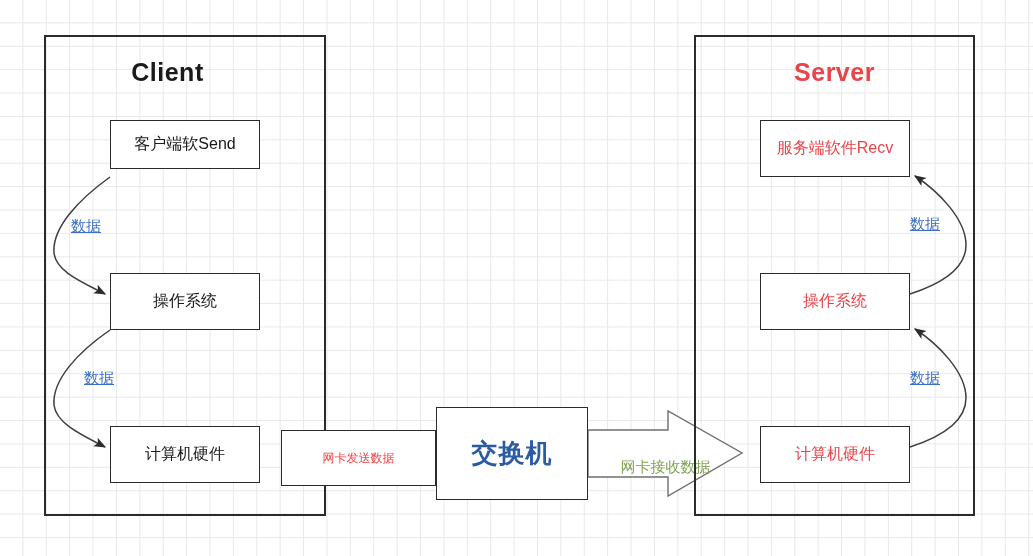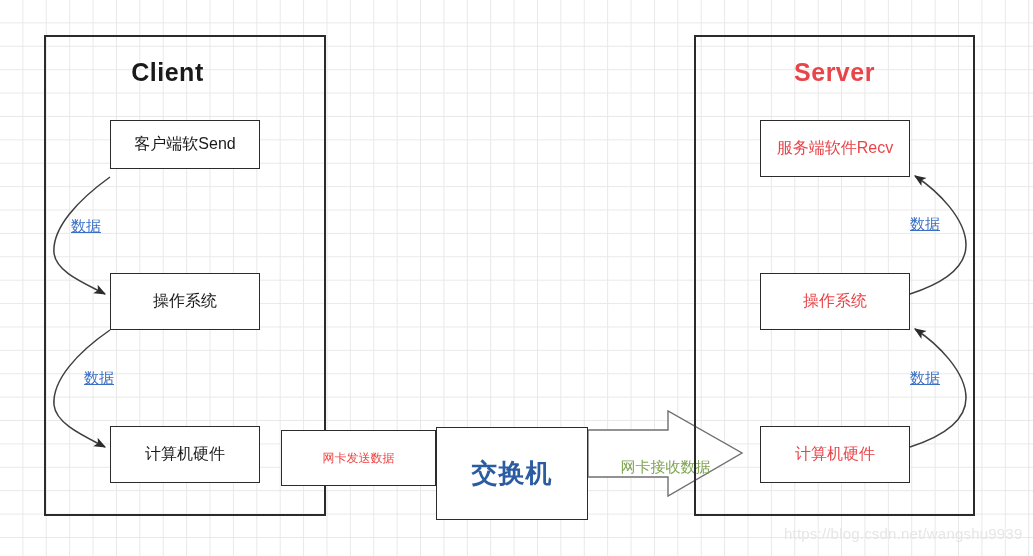--- a/index.html
+++ b/index.html
@@ -105,21 +105,20 @@
     background: #ffffff;
     box-sizing: border-box;
     display: flex;
     align-items: center;
     justify-content: center;
     font-size: 26px;
     font-weight: bold;
     color: #2b5ba1;
     letter-spacing: 1px;
     white-space: nowrap;
-    margin-top: 20px;
   }
   #nic-recv-label {
     position: absolute;
     left: 588px; top: 442px; width: 155px;
     text-align: center;
     font-size: 15px;
     color: #7fa352;
     white-space: nowrap;
     margin-top: 16px;
   }
@@ -172,15 +171,14 @@
   <div class="container-box" id="server-container"></div>
   <div class="title" id="server-title">Server</div>
 
   <div class="node-box server-node" id="server-recv">服务端软件Recv</div>
   <div class="node-box server-node" id="server-os">操作系统</div>
   <div class="node-box server-node" id="server-hw">计算机硬件</div>
 
   <div class="data-label" id="server-data-1">数据</div>
   <div class="data-label" id="server-data-2">数据</div>
 
-  <div id="watermark">https://blog.csdn.net/wangshu9939</div>
 
 </div>
 
 </body></html>

